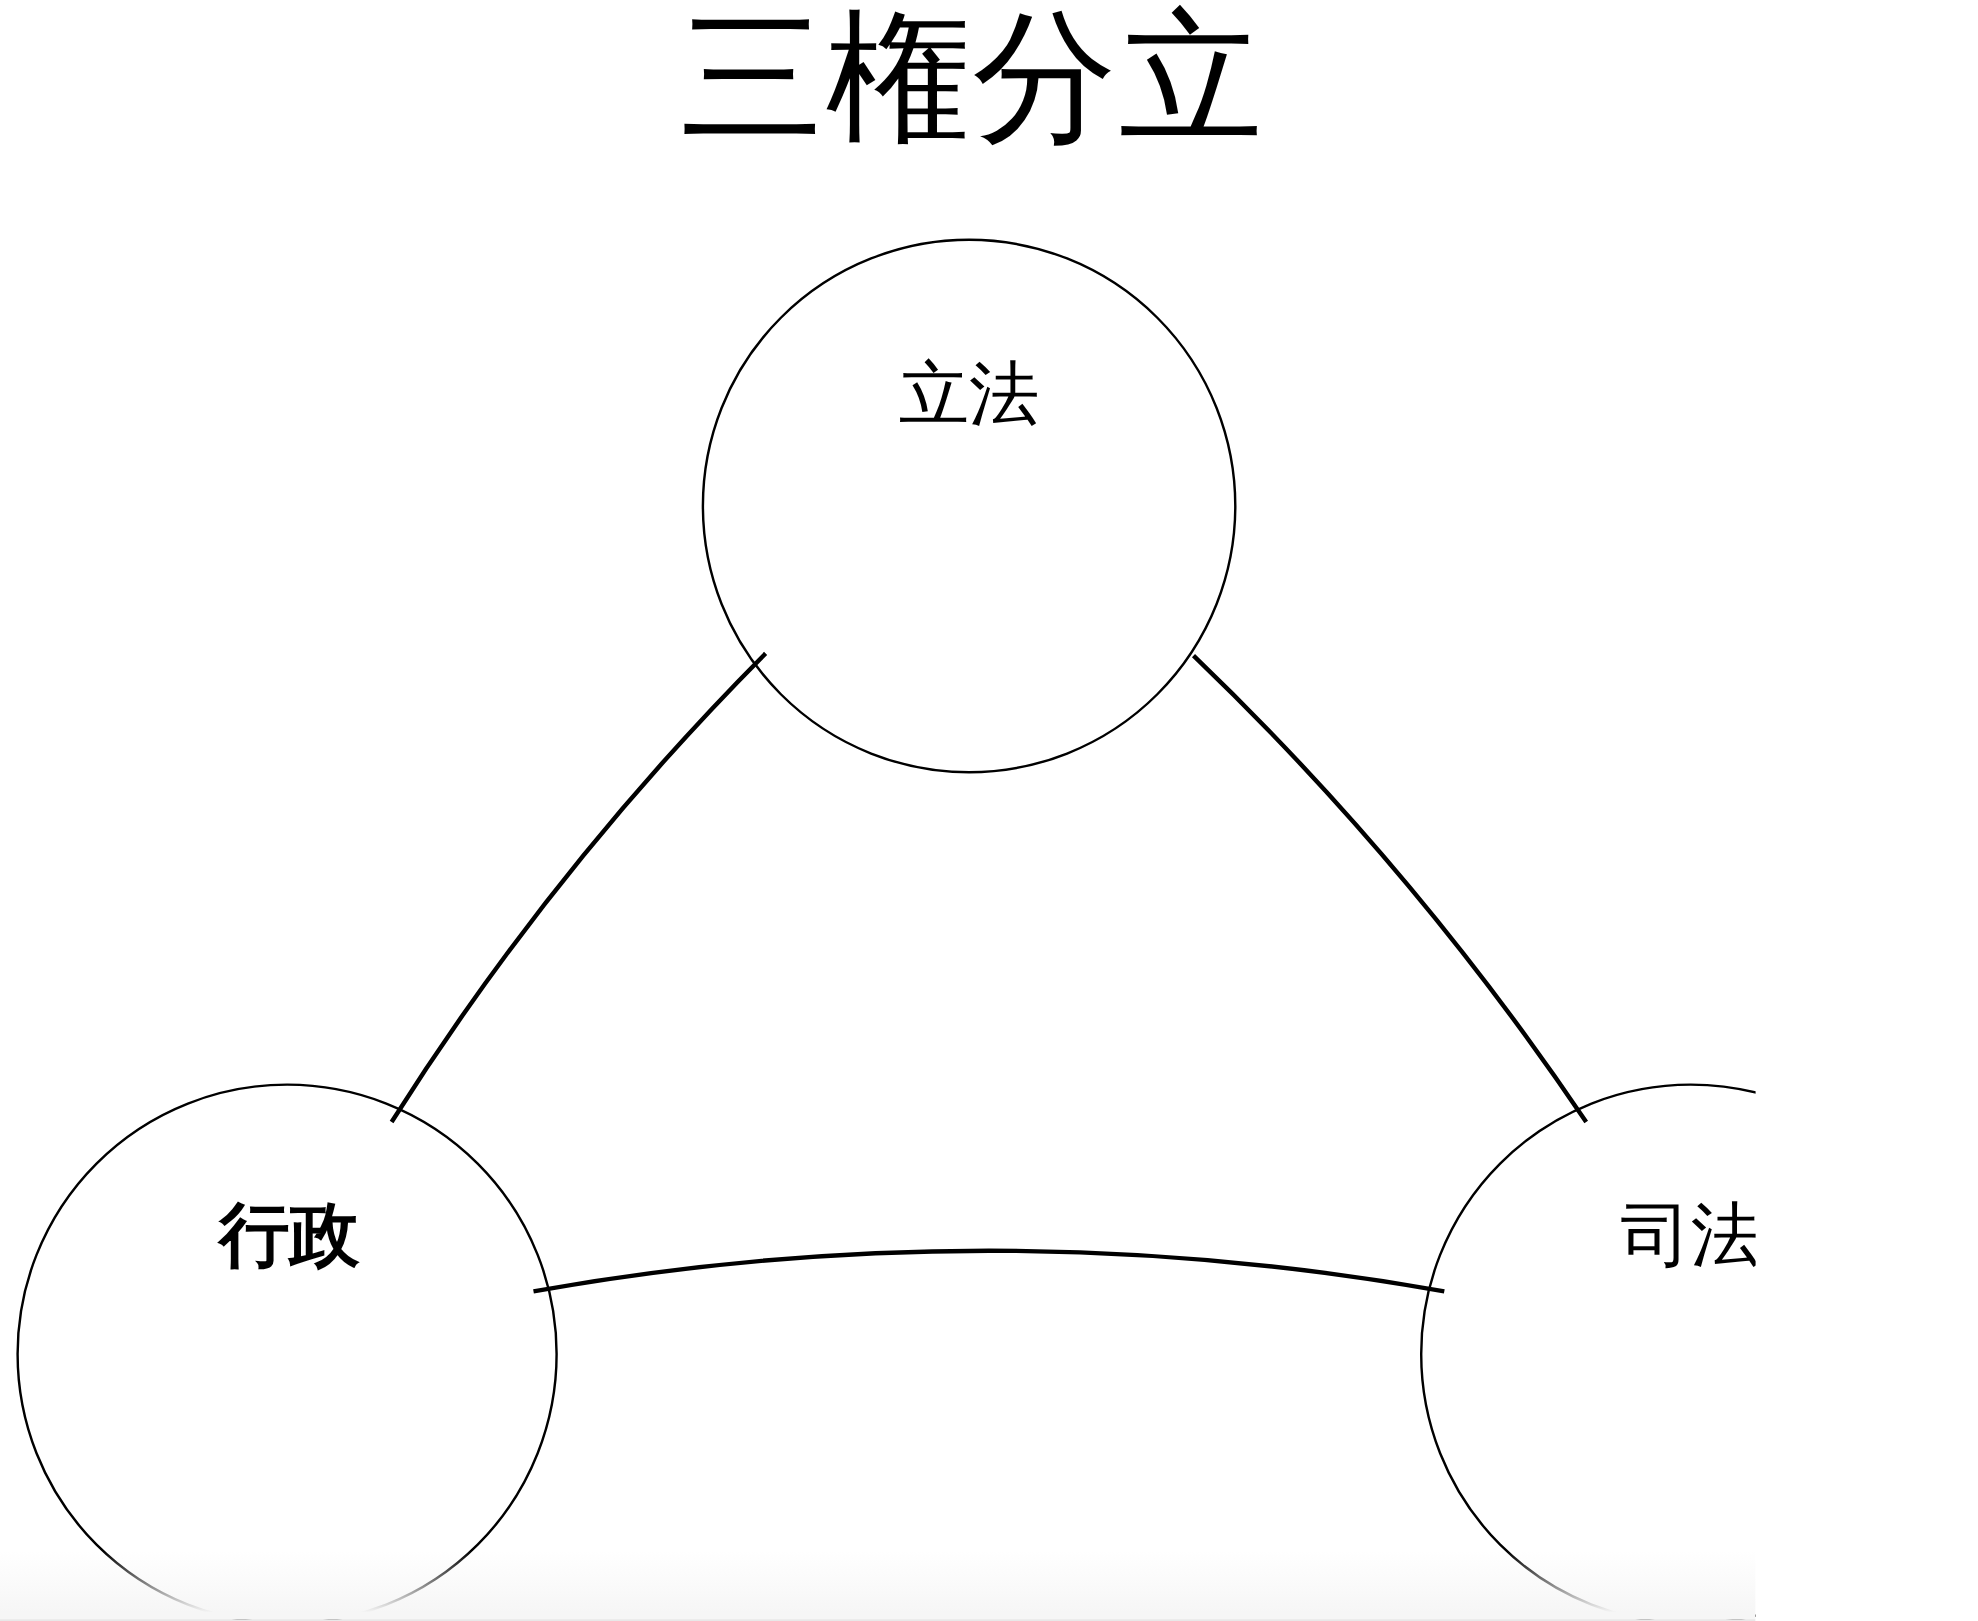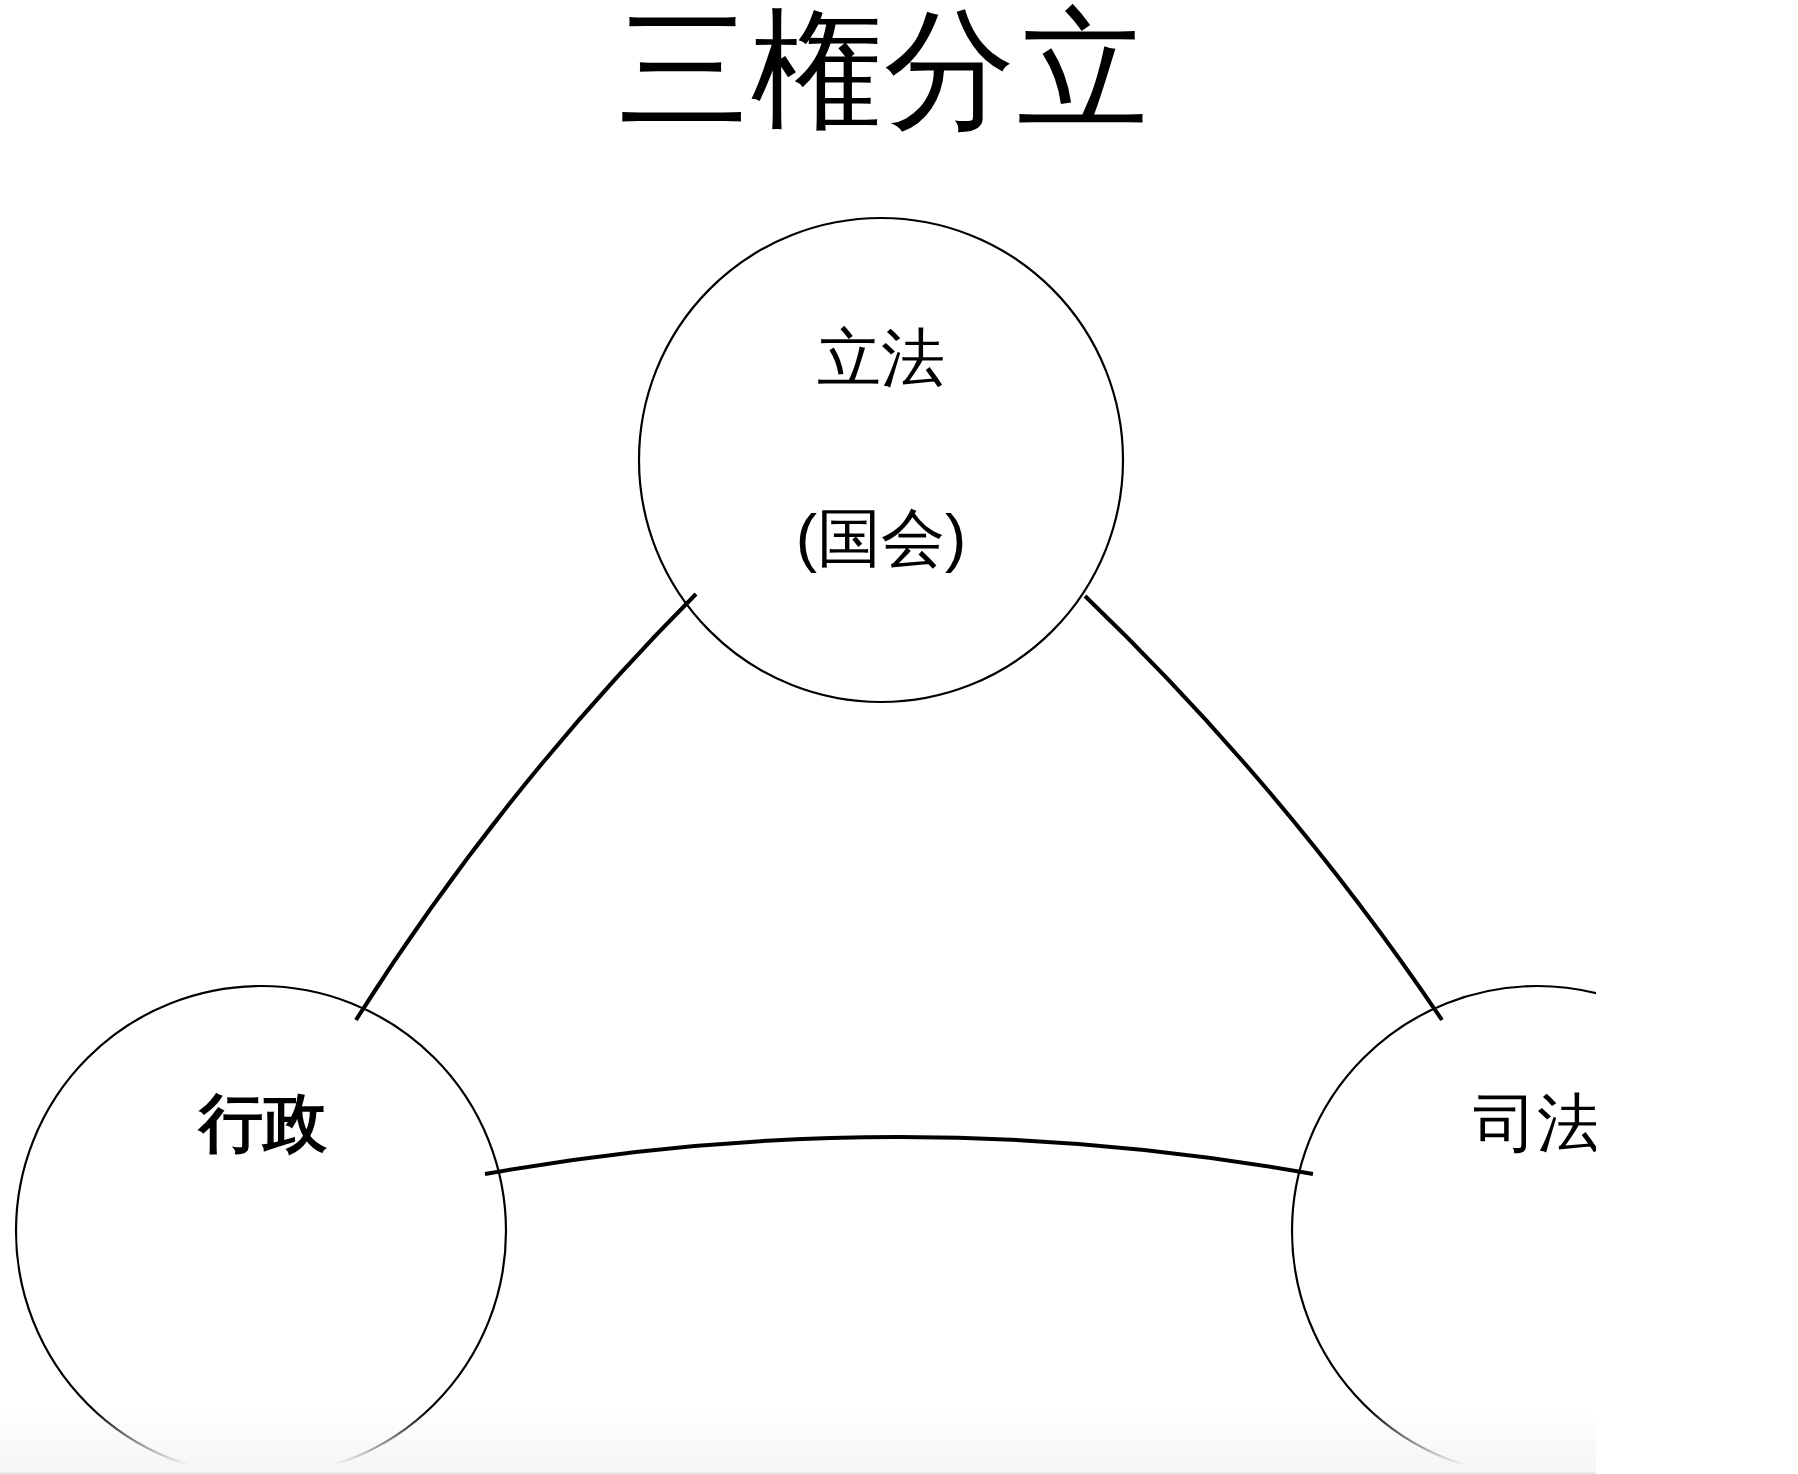--- a/index.html
+++ b/index.html
@@ -72,21 +72,20 @@
     <circle cx="1537" cy="1231" r="245" fill="#ffffff" stroke="#000000" stroke-width="2.2"></circle>
 
     <path d="M 696 594 Q 502 789 356 1020" fill="none" stroke="#000000" stroke-width="4" stroke-linecap="butt"></path>
     <path d="M 1085 596 Q 1286 789 1442 1020" fill="none" stroke="#000000" stroke-width="4" stroke-linecap="butt"></path>
     <path d="M 485 1174 Q 899 1100 1313 1174" fill="none" stroke="#000000" stroke-width="4" stroke-linecap="butt"></path>
   </svg>
 
   <div class="title">三権分立</div>
 
   <div class="node-label label-legislative">立法</div>
-  <div class="node-label sublabel-legislative">(国会)</div>
 
   <div class="node-label label-executive">行政</div>
 
   <div class="node-label label-judicial">司法</div>
 
   <div class="bottom-shade"></div>
 
 </div>
 
 </body></html>

